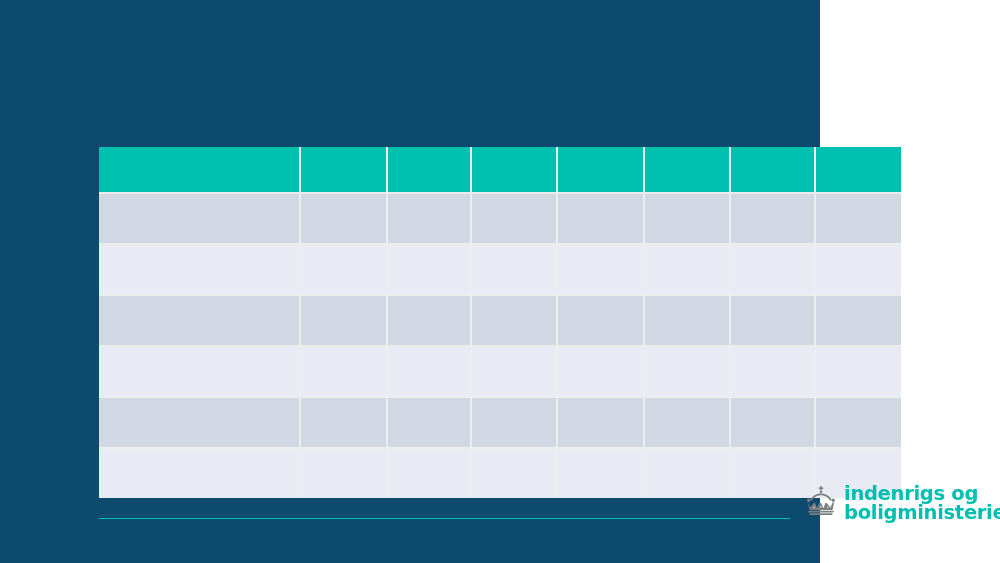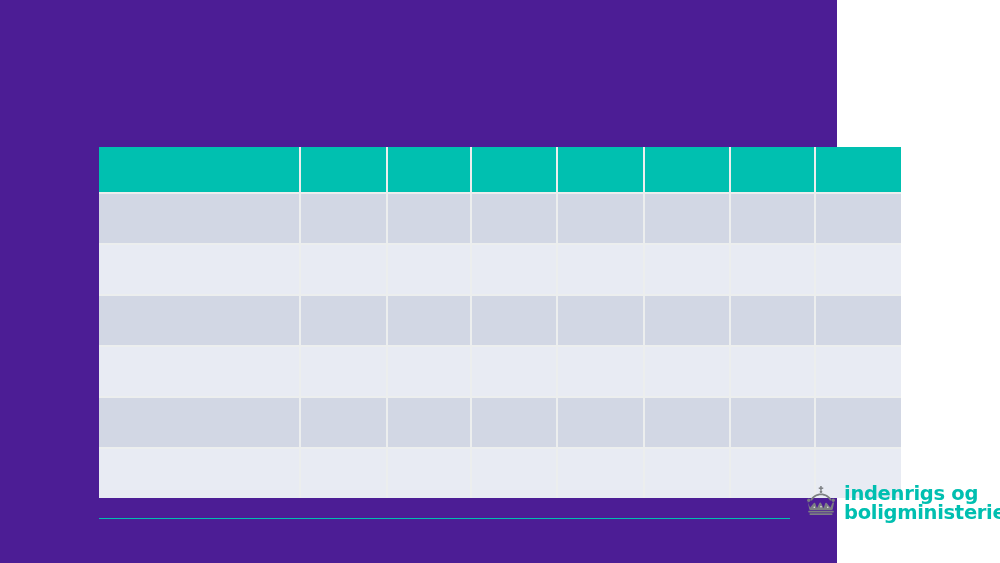--- a/index.html
+++ b/index.html
@@ -11,22 +11,21 @@
     width: 1000px;
     height: 563px;
     overflow: hidden;
     font-family: "Liberation Sans", sans-serif;
   }
 
   .slide {
     position: relative;
     width: 820px;
     height: 563px;
-    background: #4c1d95;
-    padding-left: 17px;
+    background: #0c4a6e;
   }
 
   
   .table-wrap {
     position: absolute;
     left: 99px;
     top: 147px;
     width: 802px;
   }
   table.data-table {

